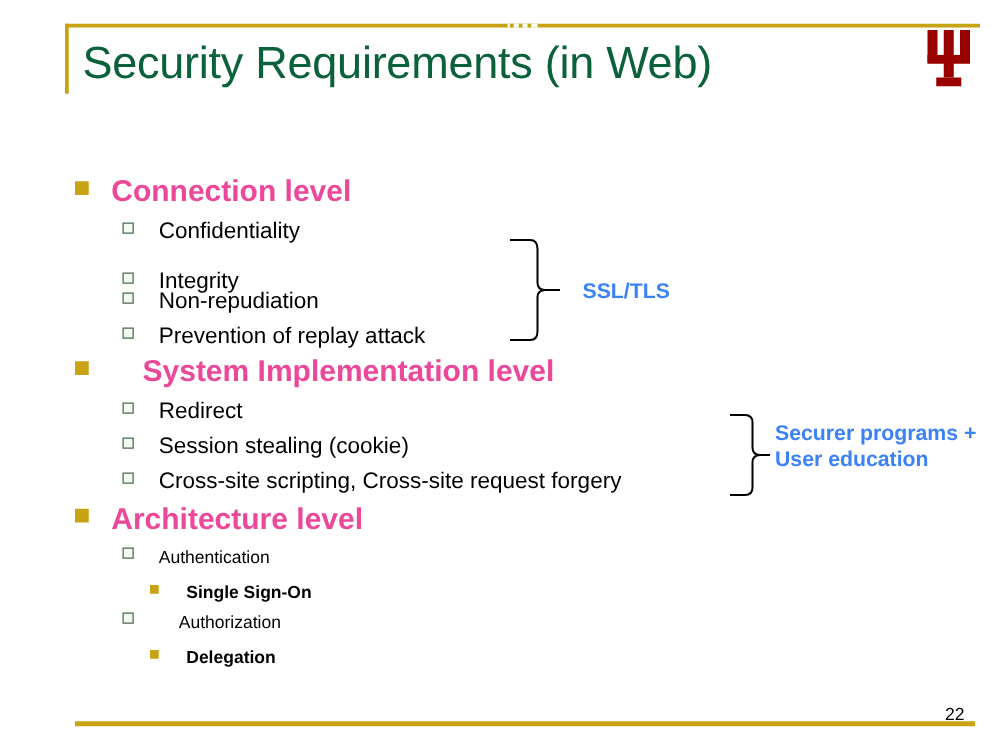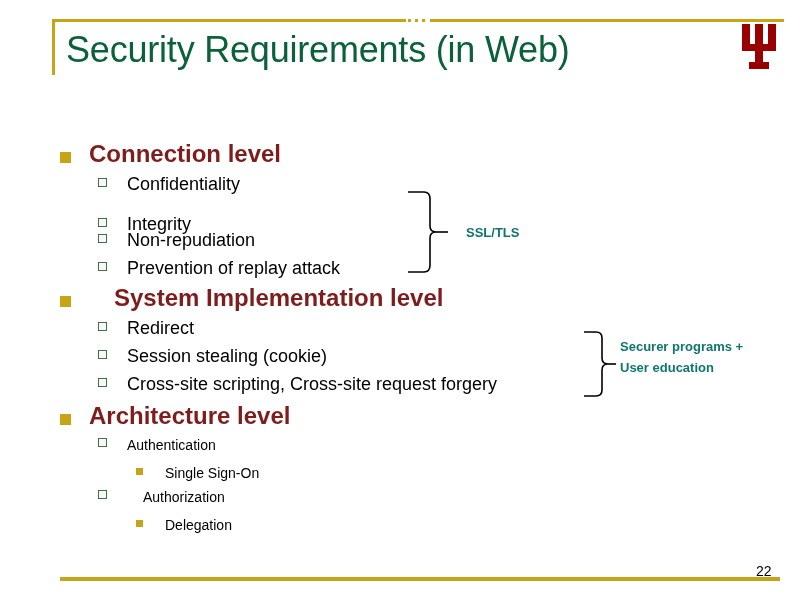--- a/index.html
+++ b/index.html
@@ -91,22 +91,21 @@
     display: flex;
     align-items: baseline;
     white-space: nowrap;
   }
 
   
   .lvl1 {
     left: 40px;
     font-size: 24px;
     font-weight: bold;
-    color: #7f1d1d;
-    align-items: flex-end;
+    color: #ec4899;
   }
   .lvl1 .bullet {
     width: 11px;
     height: 11px;
     background: #C8A415;
     margin-right: 18px;
     flex: 0 0 auto;
     position: relative;
     top: -5px;
   }
@@ -124,23 +123,23 @@
     background: #F4FBF4;
     box-sizing: border-box;
     margin-right: 20px;
     flex: 0 0 auto;
     position: relative;
     top: -3px;
   }
 
   
   .lvl3 {
-    left: 116px;
+    left: 100px;
     font-size: 14px;
-    font-weight: normal;
+    font-weight: bold;
     color: #000000;
   }
   .lvl3 .bullet {
     width: 7px;
     height: 7px;
     background: #C8A415;
     margin-right: 22px;
     flex: 0 0 auto;
     position: relative;
     top: -3px;
@@ -163,23 +162,23 @@
     position: relative;
     top: -3px;
   }
 
   
   .brace {
     position: absolute;
   }
   .annot {
     position: absolute;
-    font-size: 13px;
+    font-size: 17px;
     font-weight: bold;
-    color: #0f766e;
+    color: #3b82f6;
     line-height: 21px;
     white-space: nowrap;
   }
 
   
   .footer-rule {
     position: absolute;
     left: 40px;
     top: 577px;
     width: 720px;

